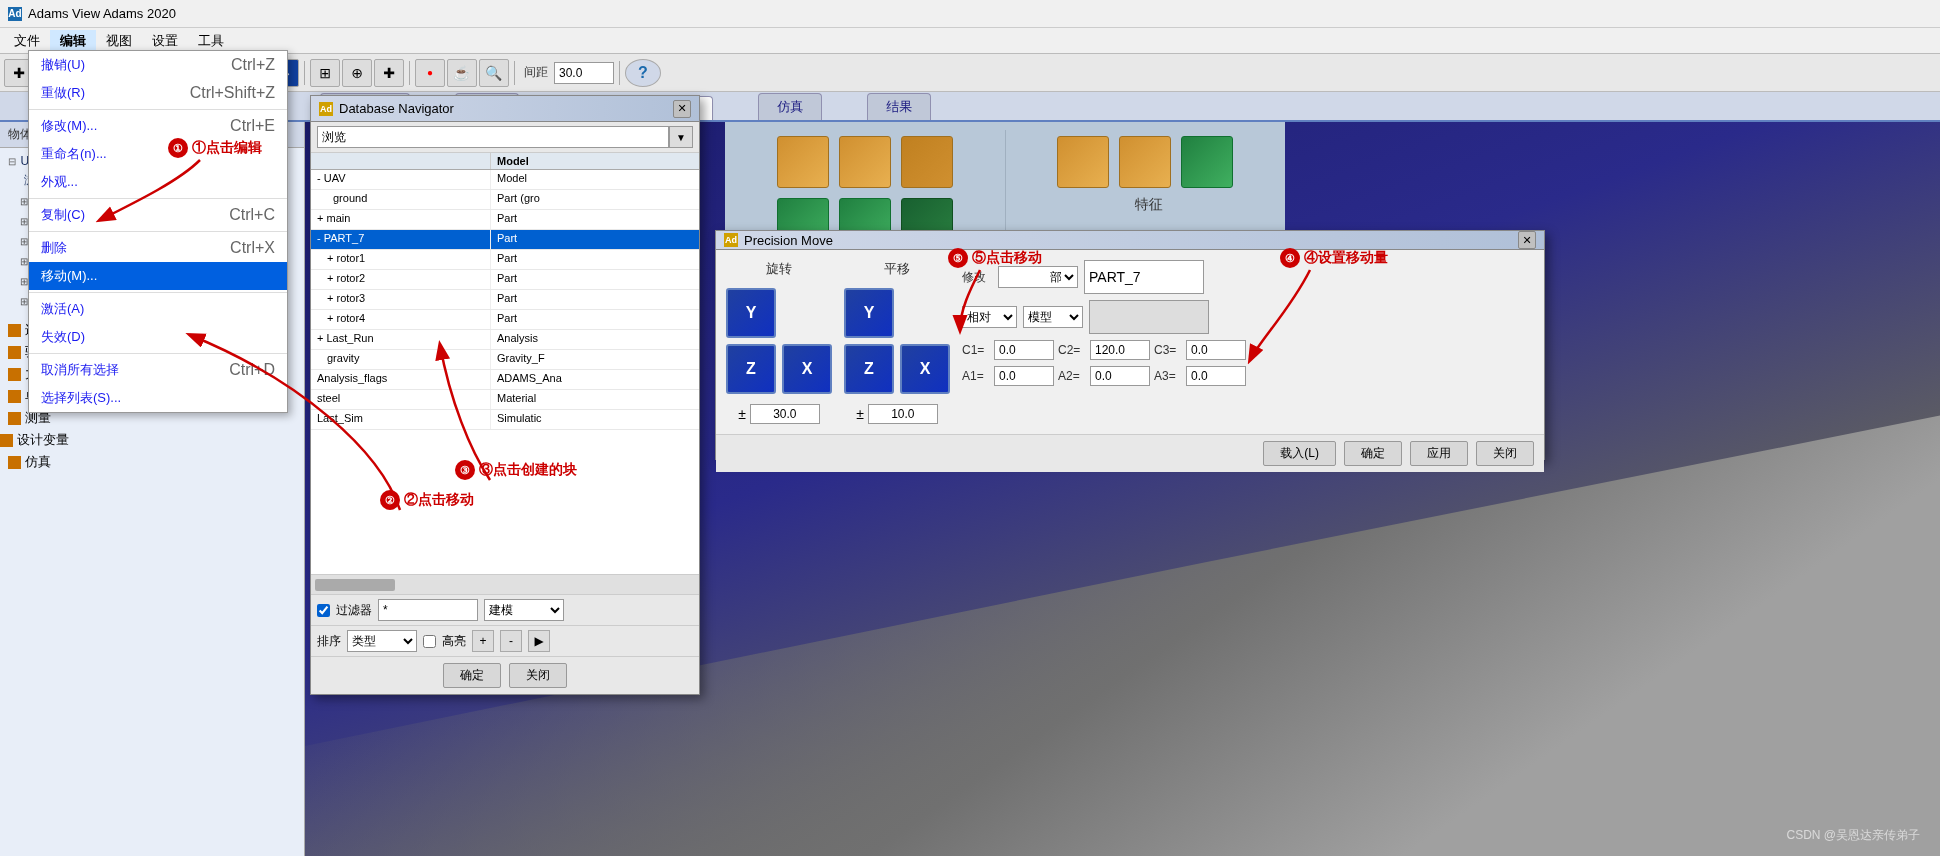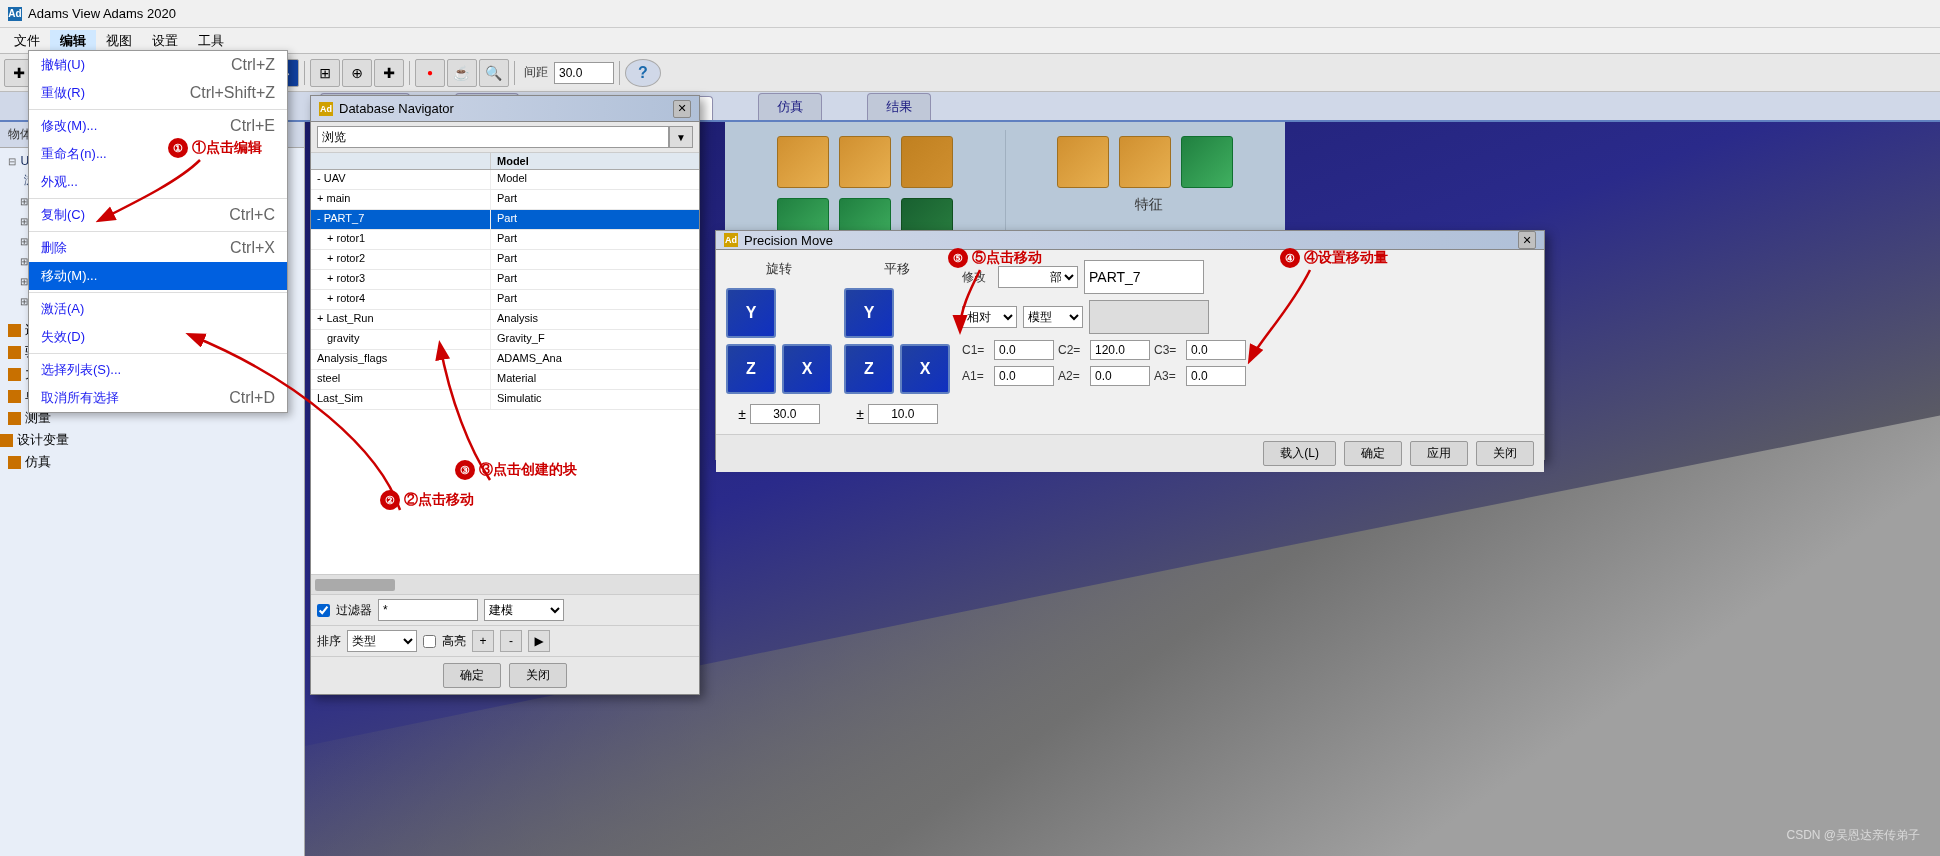--- a/index.html
+++ b/index.html
@@ -722,25 +722,25 @@
   </div>
   <div class="dropdown-separator"></div>
   <div class="dropdown-item">
     <span class="dropdown-item-label">激活(A)</span>
   </div>
   <div class="dropdown-item">
     <span class="dropdown-item-label">失效(D)</span>
   </div>
   <div class="dropdown-separator"></div>
   <div class="dropdown-item">
-    <span class="dropdown-item-label">选择列表(S)...</span>
-  </div>
-  <div class="dropdown-item">
     <span class="dropdown-item-label">取消所有选择</span>
     <span class="shortcut">Ctrl+D</span>
+  </div>
+  <div class="dropdown-item">
+    <span class="dropdown-item-label">选择列表(S)...</span>
   </div>
 </div>
 
 <div class="db-navigator">
   <div class="dialog-titlebar">
     <div class="dialog-title-icon">Ad</div>
     <span class="dialog-title-text">Database Navigator</span>
     <div class="dialog-close-btn">✕</div>
   </div>
 
@@ -751,20 +751,24 @@
 
   <div class="db-table">
     <div class="db-table-header">
       <div class="db-col-name"></div>
       <div class="db-col-type">Model</div>
     </div>
 
     <div class="db-row">
       <div class="db-cell-name">- UAV</div>
       <div class="db-cell-type">Model</div>
+    </div>
+    <div class="db-row">
+      <div class="db-cell-name" style="padding-left:22px;">ground</div>
+      <div class="db-cell-type">Part (gro</div>
     </div>
     <div class="db-row">
       <div class="db-cell-name">+ main</div>
       <div class="db-cell-type">Part</div>
     </div>
     <div class="db-row selected">
       <div class="db-cell-name">- PART_7</div>
       <div class="db-cell-type">Part</div>
     </div>
     <div class="db-row">

